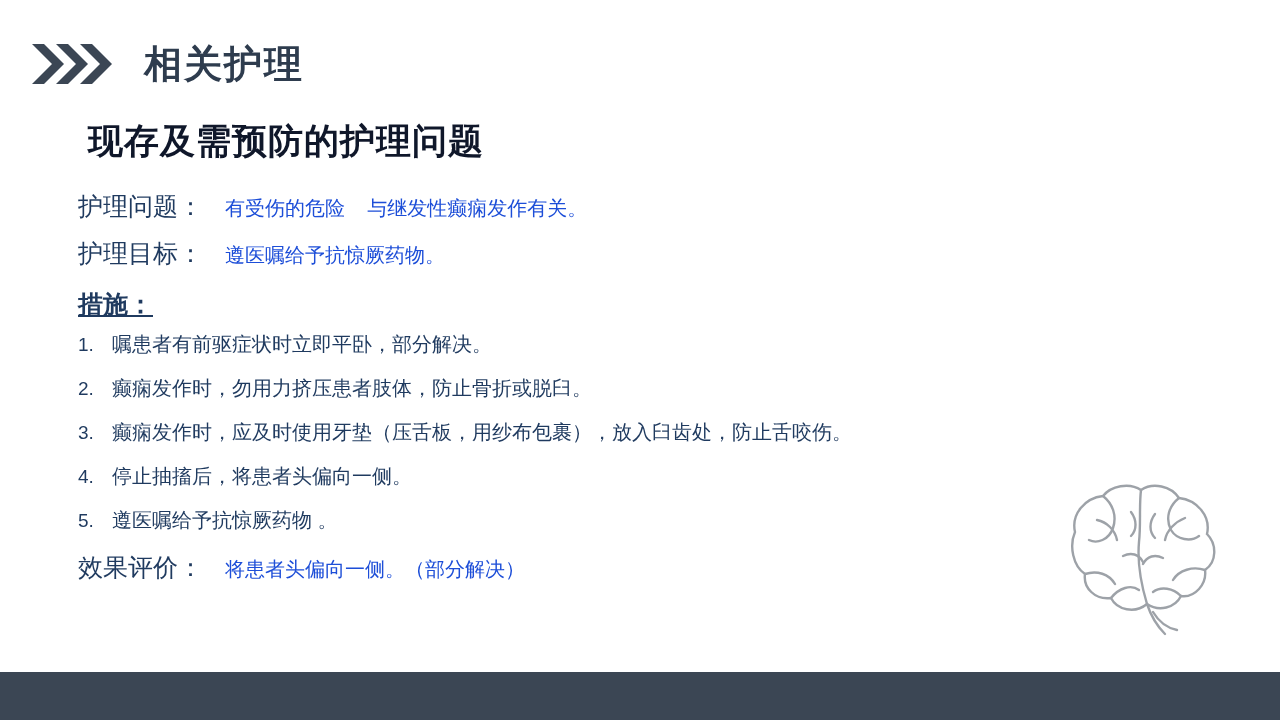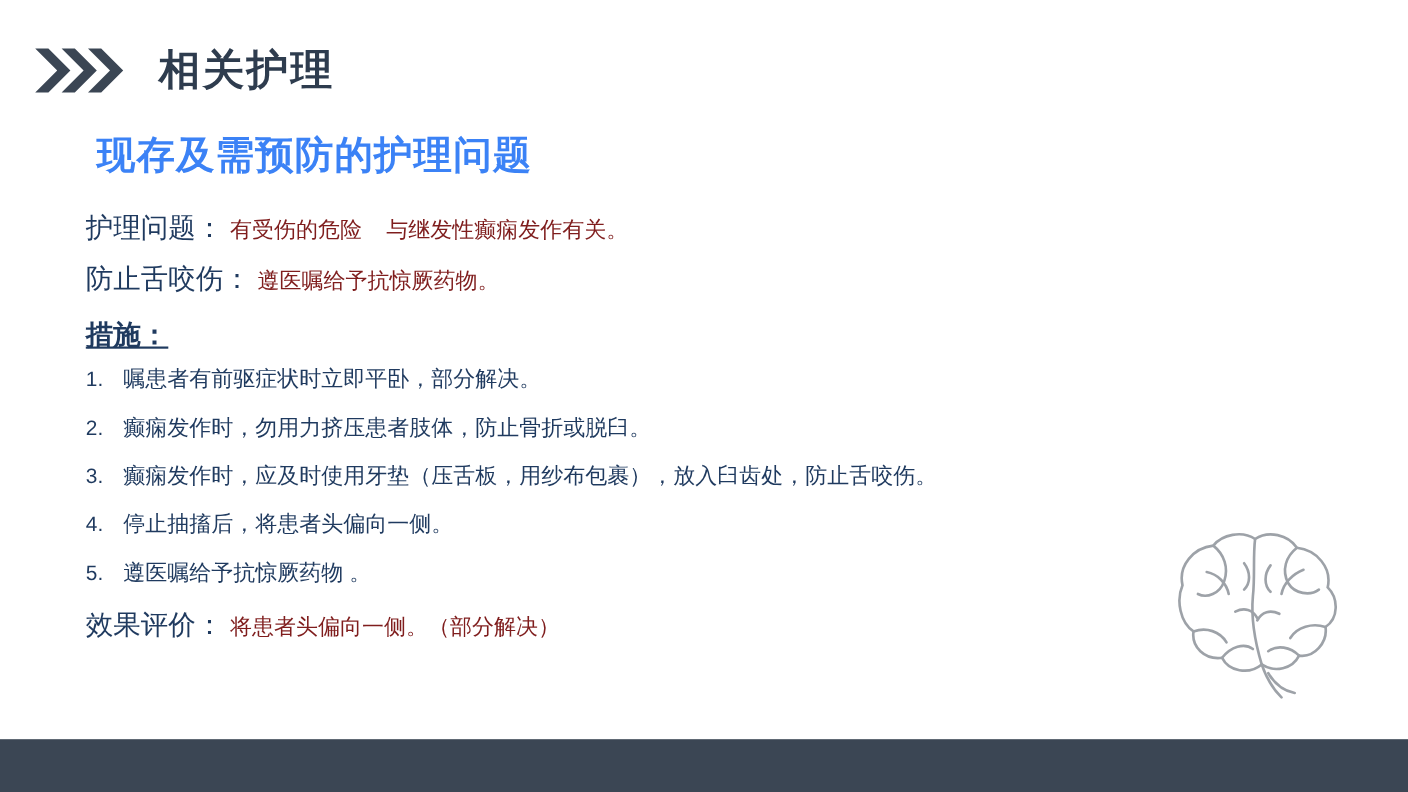--- a/index.html
+++ b/index.html
@@ -47,21 +47,21 @@
     line-height: 1;
   }
 
   
   .subtitle {
     position: absolute;
     left: 88px;
     top: 118px;
     font-size: 35px;
     font-weight: bold;
-    color: #3b82f6;
+    color: #0f172a;
     letter-spacing: 1px;
   }
 
   
   .body-block {
     position: absolute;
     left: 78px;
     top: 190px;
     width: 1140px;
   }
@@ -72,22 +72,22 @@
     margin-bottom: 14px;
   }
   .lbl {
     font-size: 25px;
     font-weight: normal;
     color: #1f3a5f;
     white-space: nowrap;
   }
   .val {
     font-size: 20px;
-    color: #7f1d1d;
-    margin-left: 6px;
+    color: #1d4ed8;
+    margin-left: 22px;
     white-space: pre;
   }
 
   .measures-label {
     font-size: 25px;
     font-weight: bold;
     color: #1f3a5f;
     margin-top: 18px;
     margin-bottom: 10px;
     text-decoration: underline;
@@ -161,21 +161,21 @@
   <div class="subtitle">现存及需预防的护理问题</div>
 
   <div class="body-block">
 
     <div class="line">
       <span class="lbl">护理问题：</span>
       <span class="val">有受伤的危险    与继发性癫痫发作有关。</span>
     </div>
 
     <div class="line">
-      <span class="lbl">防止舌咬伤：</span>
+      <span class="lbl">护理目标：</span>
       <span class="val">遵医嘱给予抗惊厥药物。</span>
     </div>
 
     <div class="measures-label">措施：</div>
 
     <ol class="measures">
       <li>
         <span class="num">1.</span>
         <span class="txt">嘱患者有前驱症状时立即平卧，部分解决。</span>
       </li>

